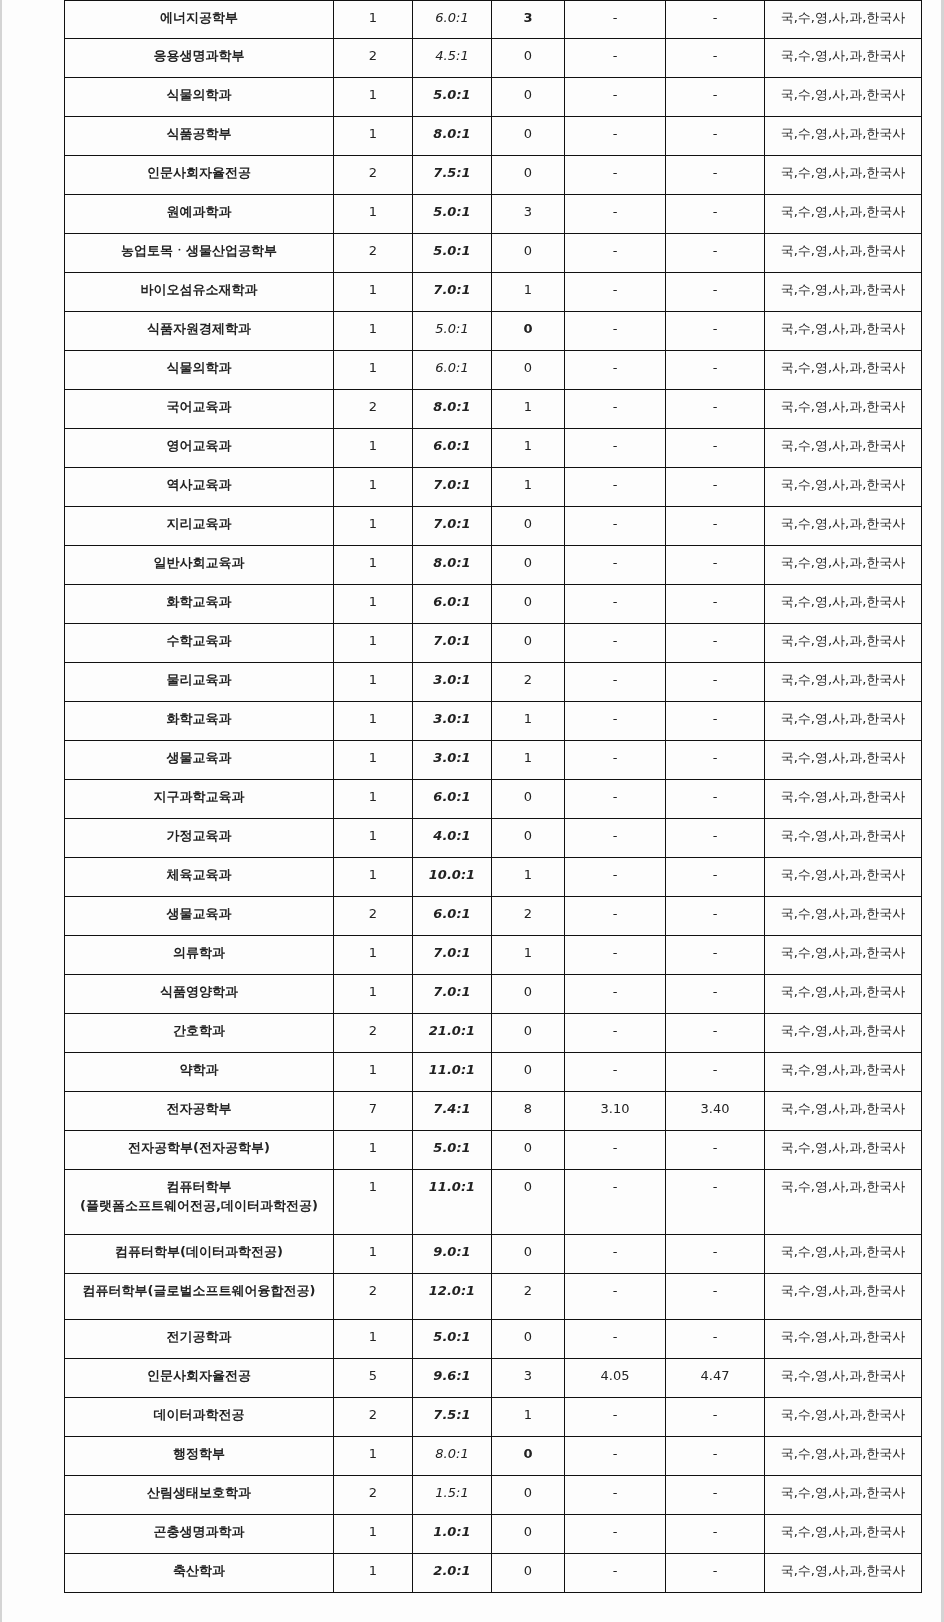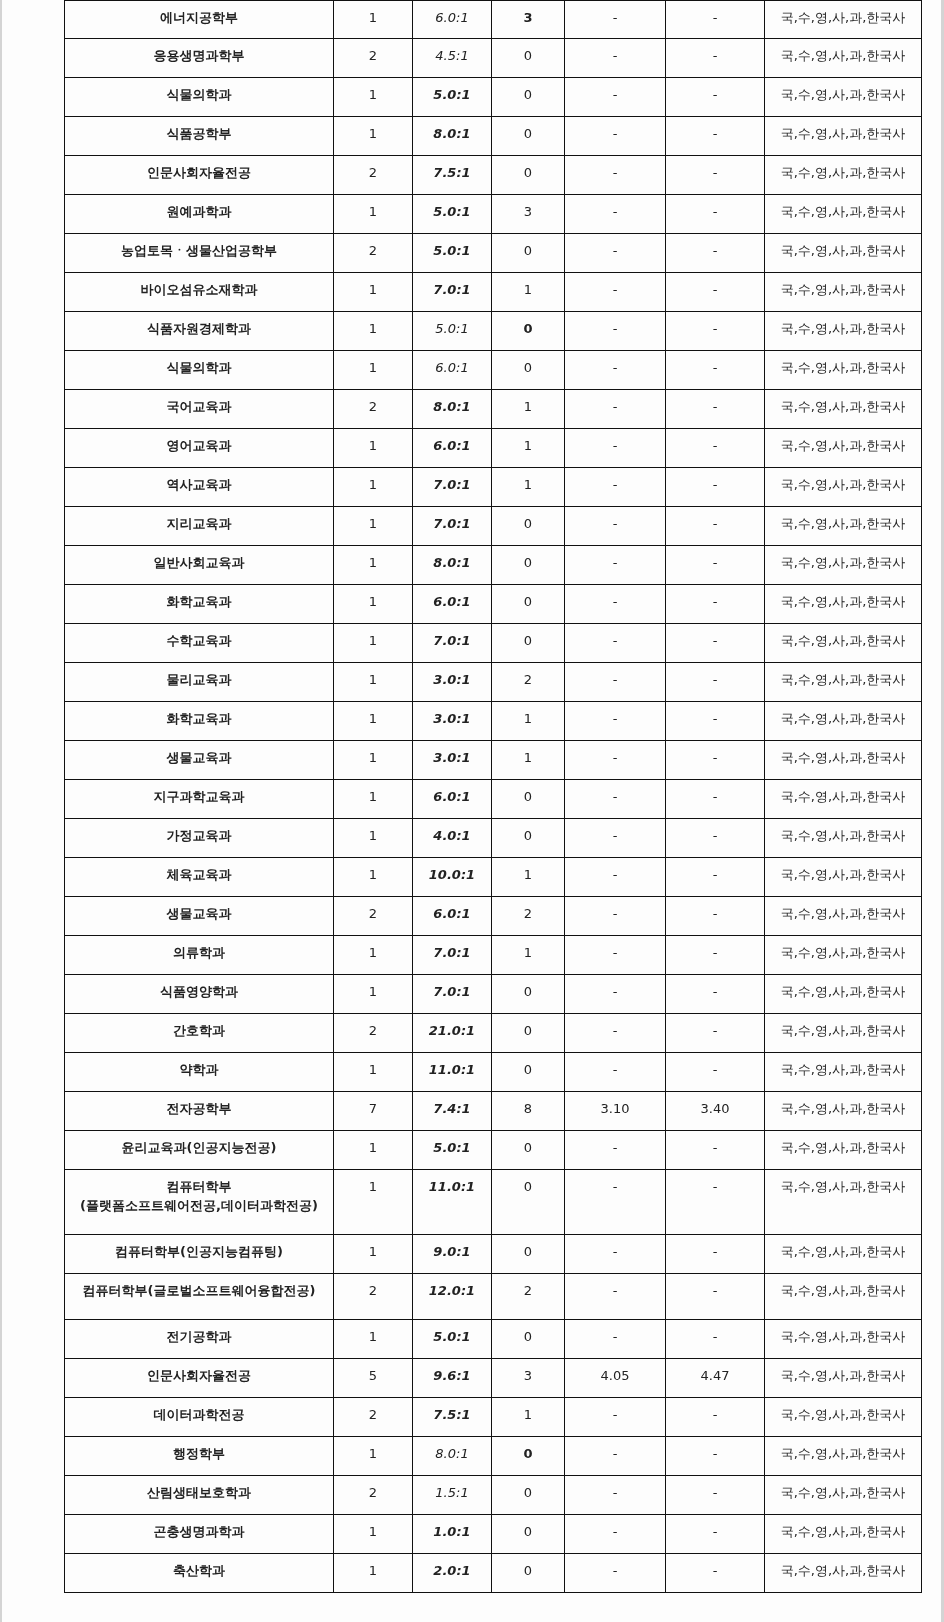--- a/index.html
+++ b/index.html
@@ -300,39 +300,39 @@
       <tr>
     <td class="c-dept">전자공학부</td>
     <td class="c-quota">7</td>
     <td class="c-rate b">7.4:1</td>
     <td class="c-extra">8</td>
     <td class="c-cut1">3.10</td>
     <td class="c-cut2">3.40</td>
     <td class="c-subj">국,수,영,사,과,한국사</td>
   </tr>
       <tr>
-    <td class="c-dept">윤리교육과(인공지능전공)</td>
+    <td class="c-dept">전자공학부(전자공학부)</td>
     <td class="c-quota">1</td>
     <td class="c-rate b">5.0:1</td>
     <td class="c-extra">0</td>
     <td class="c-cut1">-</td>
     <td class="c-cut2">-</td>
     <td class="c-subj">국,수,영,사,과,한국사</td>
   </tr>
       <tr>
     <td class="c-dept" style="height: 57px;">컴퓨터학부<br>(플랫폼소프트웨어전공,데이터과학전공)</td>
     <td class="c-quota" style="height: 57px;">1</td>
     <td class="c-rate b" style="height: 57px;">11.0:1</td>
     <td class="c-extra" style="height: 57px;">0</td>
     <td class="c-cut1" style="height: 57px;">-</td>
     <td class="c-cut2" style="height: 57px;">-</td>
     <td class="c-subj" style="height: 57px;">국,수,영,사,과,한국사</td>
   </tr>
       <tr>
-    <td class="c-dept">컴퓨터학부(인공지능컴퓨팅)</td>
+    <td class="c-dept">컴퓨터학부(데이터과학전공)</td>
     <td class="c-quota">1</td>
     <td class="c-rate b">9.0:1</td>
     <td class="c-extra">0</td>
     <td class="c-cut1">-</td>
     <td class="c-cut2">-</td>
     <td class="c-subj">국,수,영,사,과,한국사</td>
   </tr>
       <tr>
     <td class="c-dept" style="height: 38px;">컴퓨터학부(글로벌소프트웨어융합전공)</td>
     <td class="c-quota" style="height: 38px;">2</td>

